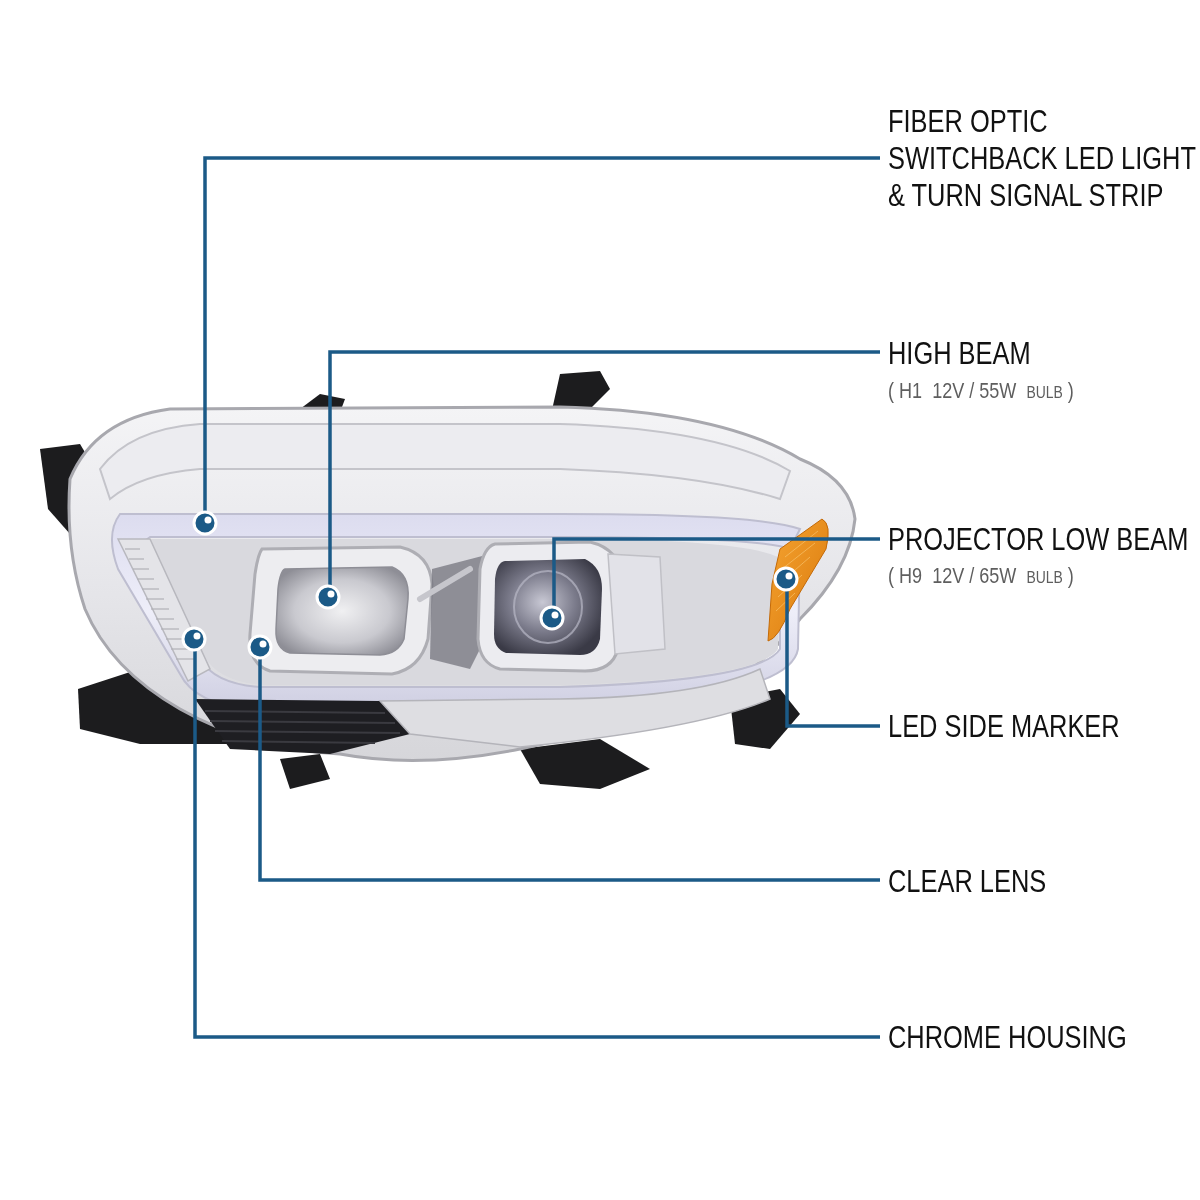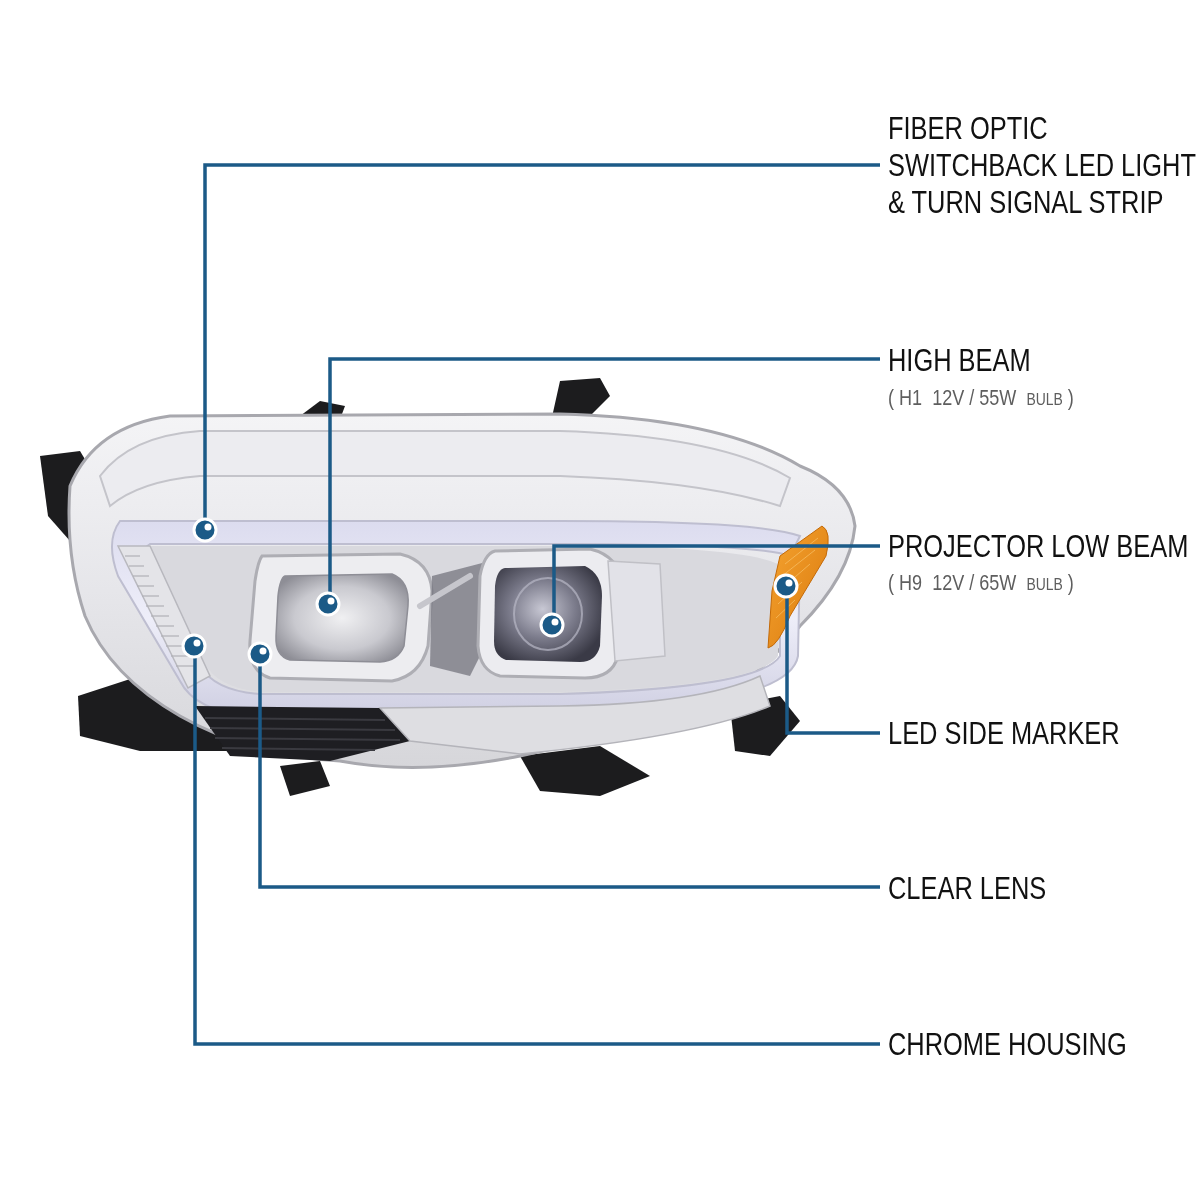--- a/index.html
+++ b/index.html
@@ -1,17 +1,17 @@
 <!DOCTYPE html>
 <html><head>
   <meta charset="utf-8">
   <style>
     html, body { margin: 0; padding: 0; background: #ffffff; }
     body { width: 1200px; height: 1200px; position: relative; overflow: hidden; font-family: "Liberation Sans", sans-serif; }
-    #stage { position: absolute; left: 0; top: 16px; width: 1200px; height: 1124px; }
+    #stage { position: absolute; left: 0; top: 9px; width: 1200px; height: 1124px; }
     .label {
       position: absolute;
       left: 888px;
       color: #111111;
       font-family: "Liberation Sans", sans-serif;
       font-weight: normal;
       font-size: 31px;
       line-height: 37px;
       transform: scaleX(0.82);
       transform-origin: left top;

